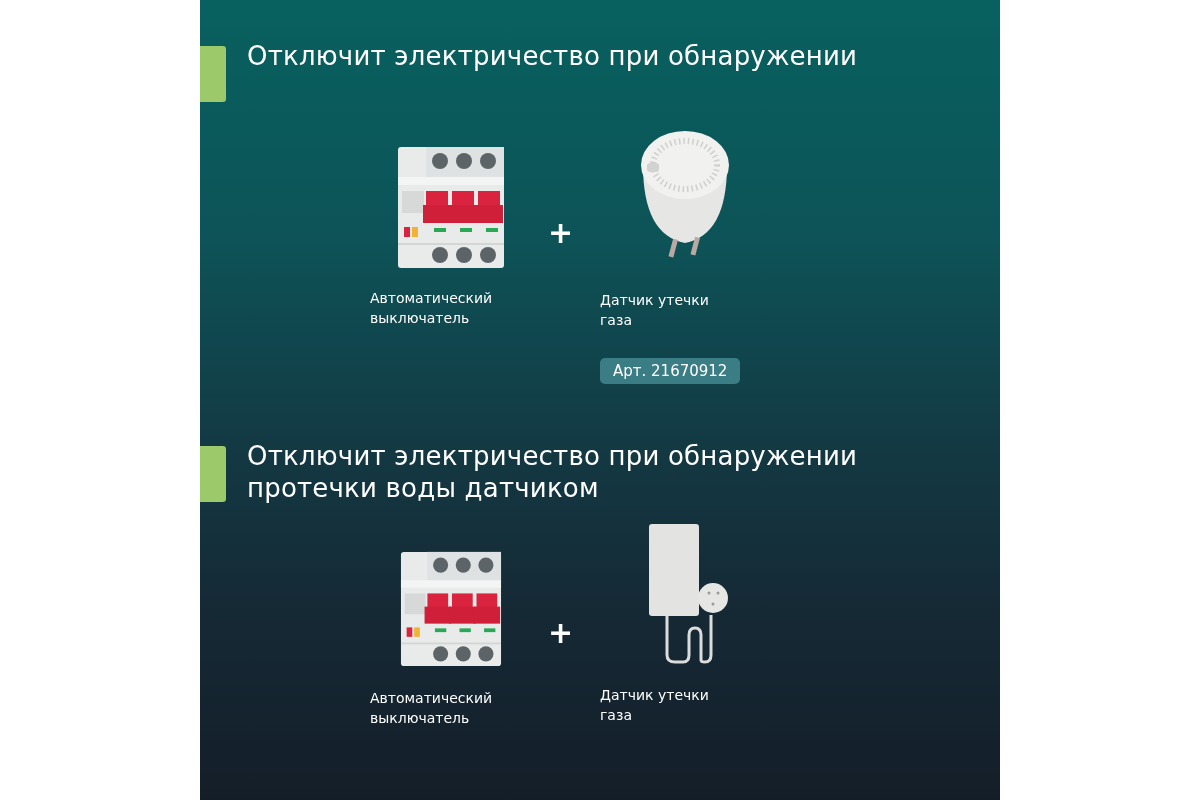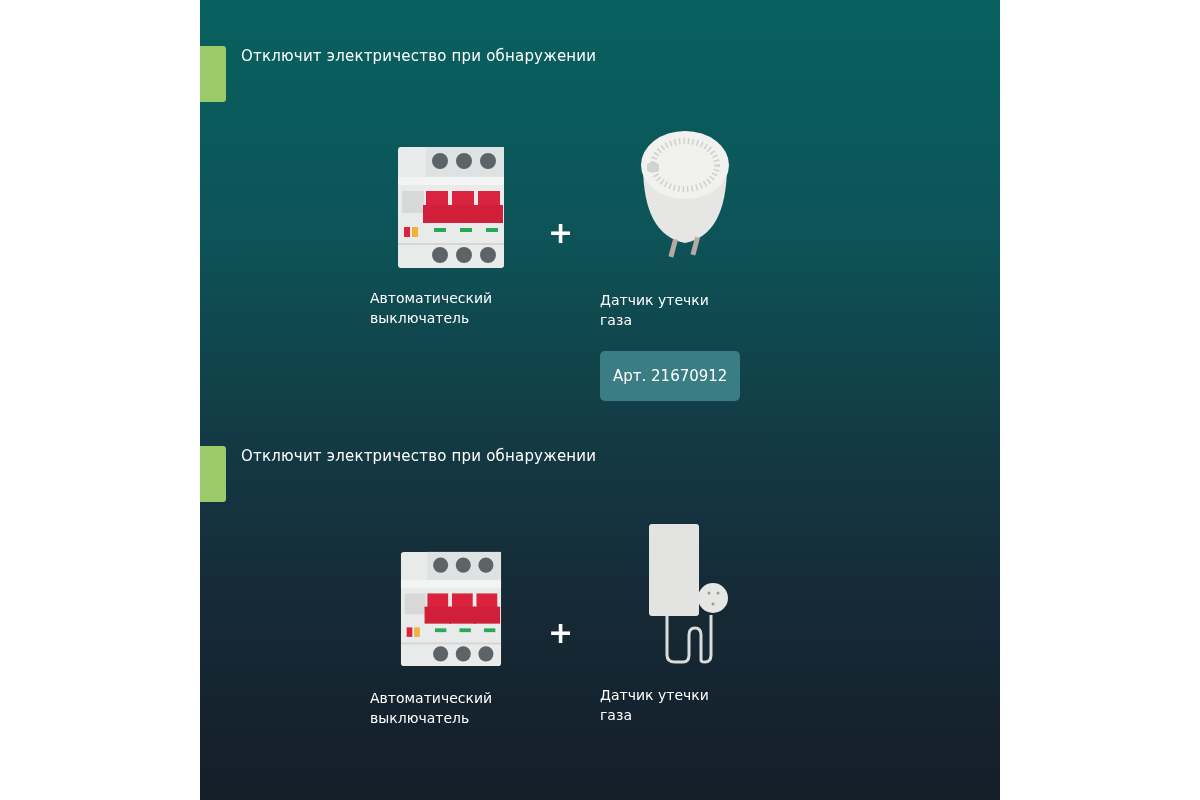--- a/index.html
+++ b/index.html
@@ -1,25 +1,25 @@
 <!DOCTYPE html>
 <html><head>
   <meta charset="utf-8">
   <style>
     html, body { margin:0; padding:0; }
     body { width:1200px; height:800px; background:#ffffff; position:relative; overflow:hidden; font-family:"DejaVu Sans", sans-serif; }
     .panel { position:absolute; left:200px; top:0; width:800px; height:800px;
       background: linear-gradient(180deg, #08615f 0%, #0d5357 30%, #133a44 55%, #152a36 75%, #141e29 100%); }
     .heading { position:absolute; left:0; width:800px; }
     .heading .bar { position:absolute; left:0; top:0; width:26px; height:56px; background:#9cc96a; border-radius:0 3px 3px 0; }
-    .heading .title { position:absolute; left:41px; top:-6px; color:#ffffff; font-size:15px; line-height:32px; letter-spacing:0.2px; }
+    .heading .title { position:absolute; left:47px; top:-6px; color:#ffffff; font-size:26px; line-height:32px; letter-spacing:0.2px; }
     .product { position:absolute; text-align:left; color:#ffffff; }
     .label { font-size:14px; line-height:20px; color:#ffffff; }
     .plus { position:absolute; color:#ffffff; font-size:30px; font-weight:bold; line-height:30px; }
-    .art { display:inline-block; background:#3a7d84; color:#fff; font-size:15px; padding:16px 13px; border-radius:5px; margin-top:21px; }
+    .art { display:inline-block; background:#3a7d84; color:#fff; font-size:15px; padding:4px 13px; border-radius:5px; margin-top:28px; }
     svg { display:block; margin:0 auto; }
   </style>
 </head>
 <body>
 
 <div class="panel">
 
   <div class="heading" style="top:46px;">
     <div class="bar"></div>
     <div class="title">
@@ -73,20 +73,21 @@
       <div>Датчик утечки</div>
       <div>газа</div>
     </div>
     <div class="art">Арт. 21670912</div>
   </div>
 
   <div class="heading" style="top:446px;">
     <div class="bar"></div>
     <div class="title">
       <div>Отключит электричество при обнаружении</div>
+      <div>протечки воды датчиком</div>
     </div>
   </div>
 
   <div class="product" style="left:170px; top:550px; width:162px;">
     <svg width="110" height="118" viewBox="0 0 110 125">
       <rect x="2" y="2" width="106" height="121" rx="3" fill="#e9ebeb"></rect>
       <rect x="30" y="2" width="78" height="30" fill="#dfe2e2"></rect>
       <circle cx="44" cy="16" r="8" fill="#5d6468"></circle>
         <circle cx="68" cy="16" r="8" fill="#5d6468"></circle>
         <circle cx="92" cy="16" r="8" fill="#5d6468"></circle>

